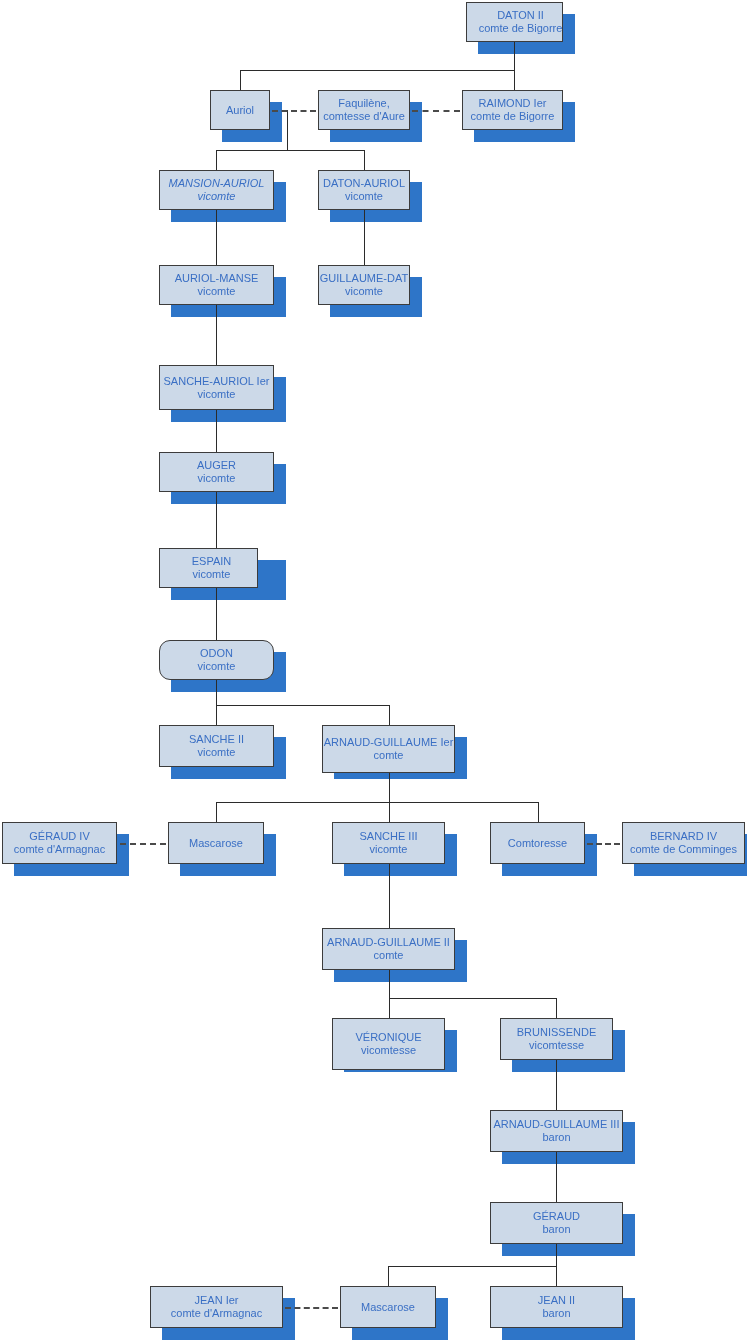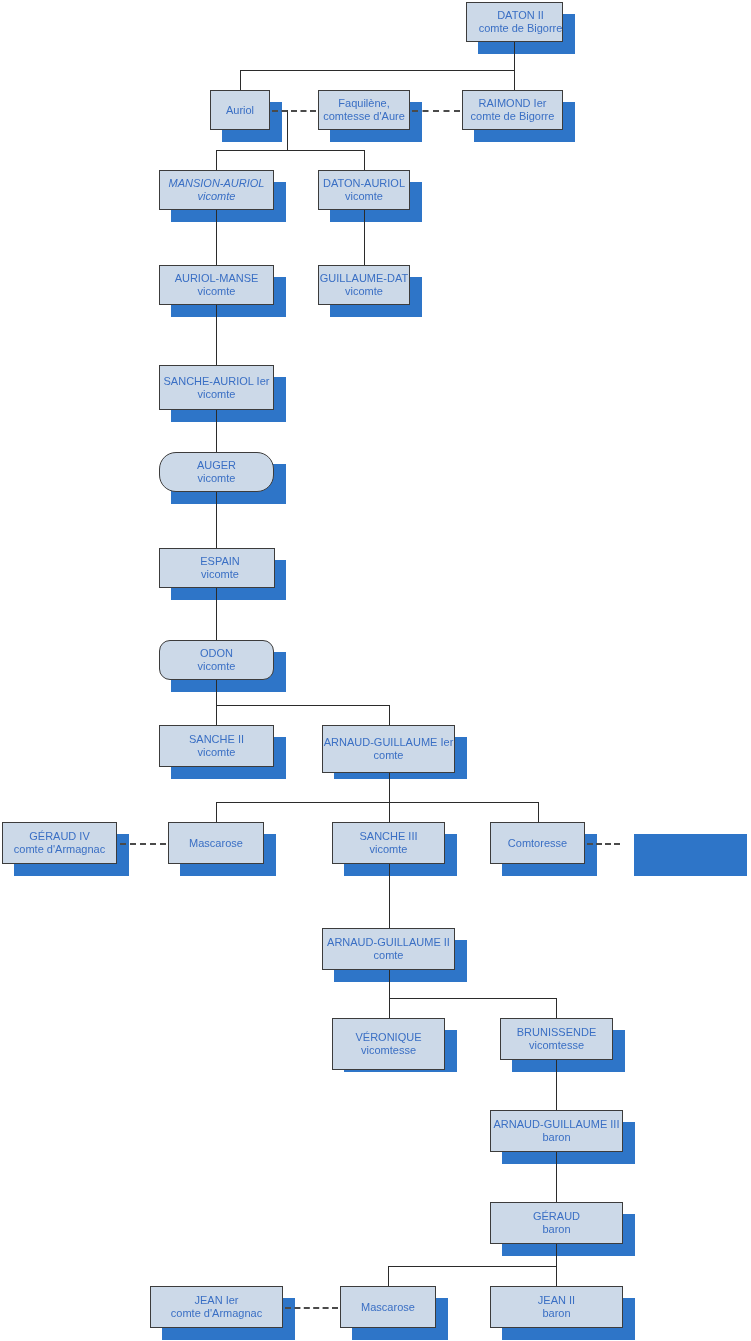--- a/index.html
+++ b/index.html
@@ -170,25 +170,25 @@
     <span class="ti">vicomte</span>
   </div>
   <div class="node" style="left:318px; top:265px; width:92px; height:40px;">
     <span class="nm">GUILLAUME-DAT</span>
     <span class="ti">vicomte</span>
   </div>
   <div class="node" style="left:159px; top:365px; width:115px; height:45px;">
     <span class="nm">SANCHE-AURIOL Ier</span>
     <span class="ti">vicomte</span>
   </div>
-  <div class="node" style="left:159px; top:452px; width:115px; height:40px;border-radius:17px;">
+  <div class="node" style="left:159px; top:452px; width:115px; height:40px;">
     <span class="nm">AUGER</span>
     <span class="ti">vicomte</span>
   </div>
-  <div class="node" style="left:159px; top:548px; width:116px; height:40px;padding-left:8px;">
+  <div class="node" style="left:159px; top:548px; width:99px; height:40px;padding-left:8px;">
     <span class="nm">ESPAIN</span>
     <span class="ti">vicomte</span>
   </div>
   <div class="node" style="left:159px; top:640px; width:115px; height:40px;border-radius:11px;">
     <span class="nm">ODON</span>
     <span class="ti">vicomte</span>
   </div>
   <div class="node" style="left:159px; top:725px; width:115px; height:42px;">
     <span class="nm">SANCHE II</span>
     <span class="ti">vicomte</span>
@@ -206,20 +206,24 @@
 
   </div>
   <div class="node" style="left:332px; top:822px; width:113px; height:42px;">
     <span class="nm">SANCHE III</span>
     <span class="ti">vicomte</span>
   </div>
   <div class="node" style="left:490px; top:822px; width:95px; height:42px;">
     <span class="nm">Comtoresse</span>
 
   </div>
+  <div class="node" style="left:622px; top:822px; width:123px; height:42px;">
+    <span class="nm">BERNARD IV</span>
+    <span class="ti">comte de Comminges</span>
+  </div>
   <div class="node" style="left:322px; top:928px; width:133px; height:42px;">
     <span class="nm">ARNAUD-GUILLAUME II</span>
     <span class="ti">comte</span>
   </div>
   <div class="node" style="left:332px; top:1018px; width:113px; height:52px;">
     <span class="nm">VÉRONIQUE</span>
     <span class="ti">vicomtesse</span>
   </div>
   <div class="node" style="left:500px; top:1018px; width:113px; height:42px;">
     <span class="nm">BRUNISSENDE</span>

